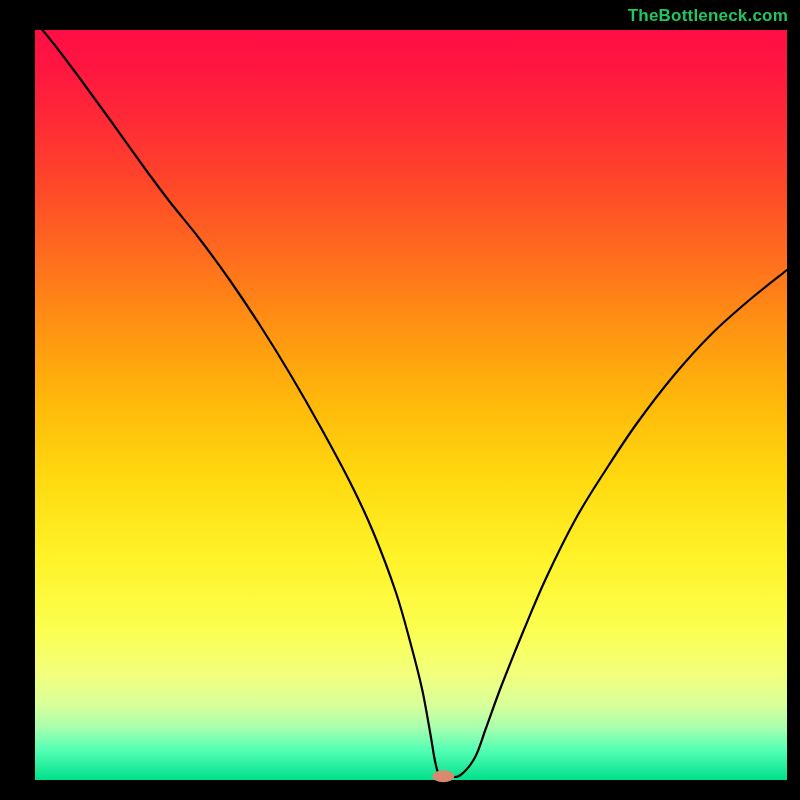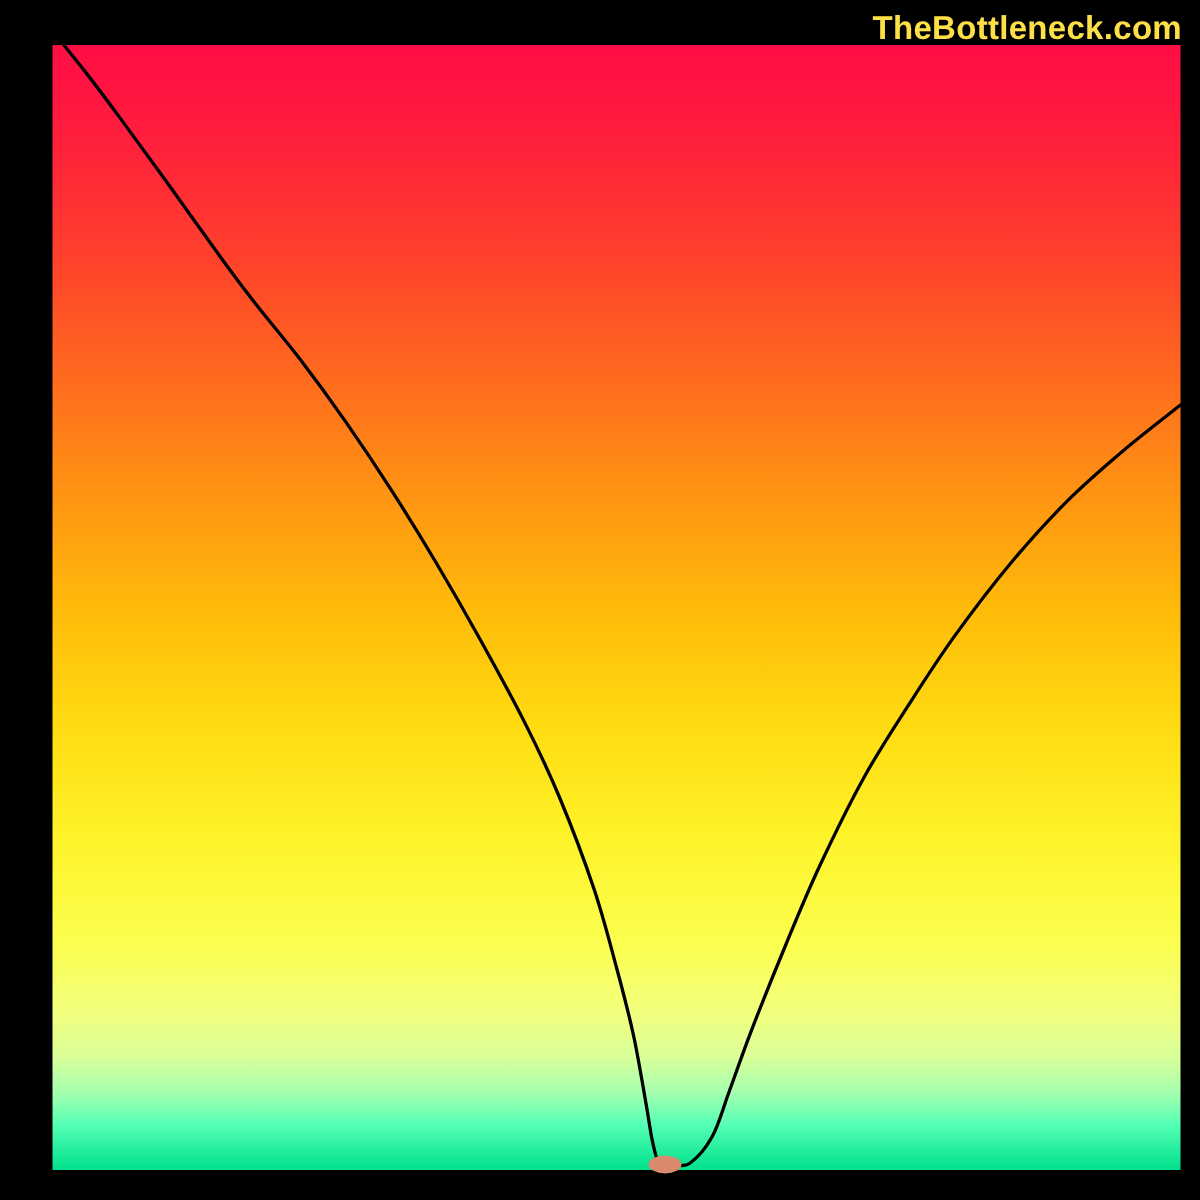--- a/index.html
+++ b/index.html
@@ -16,23 +16,23 @@
     width: 800px;
     height: 800px;
   }
   svg {
     display: block;
   }
   .watermark {
     position: absolute;
     top: 6px;
     right: 12px;
-    font-size: 22px;
+    font-size: 17px;
     font-weight: 600;
-    color: #fde047;
+    color: #22c55e;
     letter-spacing: 0.2px;
     user-select: none;
     text-align: center;
   }
 </style>
 </head>
 <body>
 
 <div class="chart-wrapper">
   <svg id="chart-svg" width="800" height="800" viewBox="0 0 800 800">

